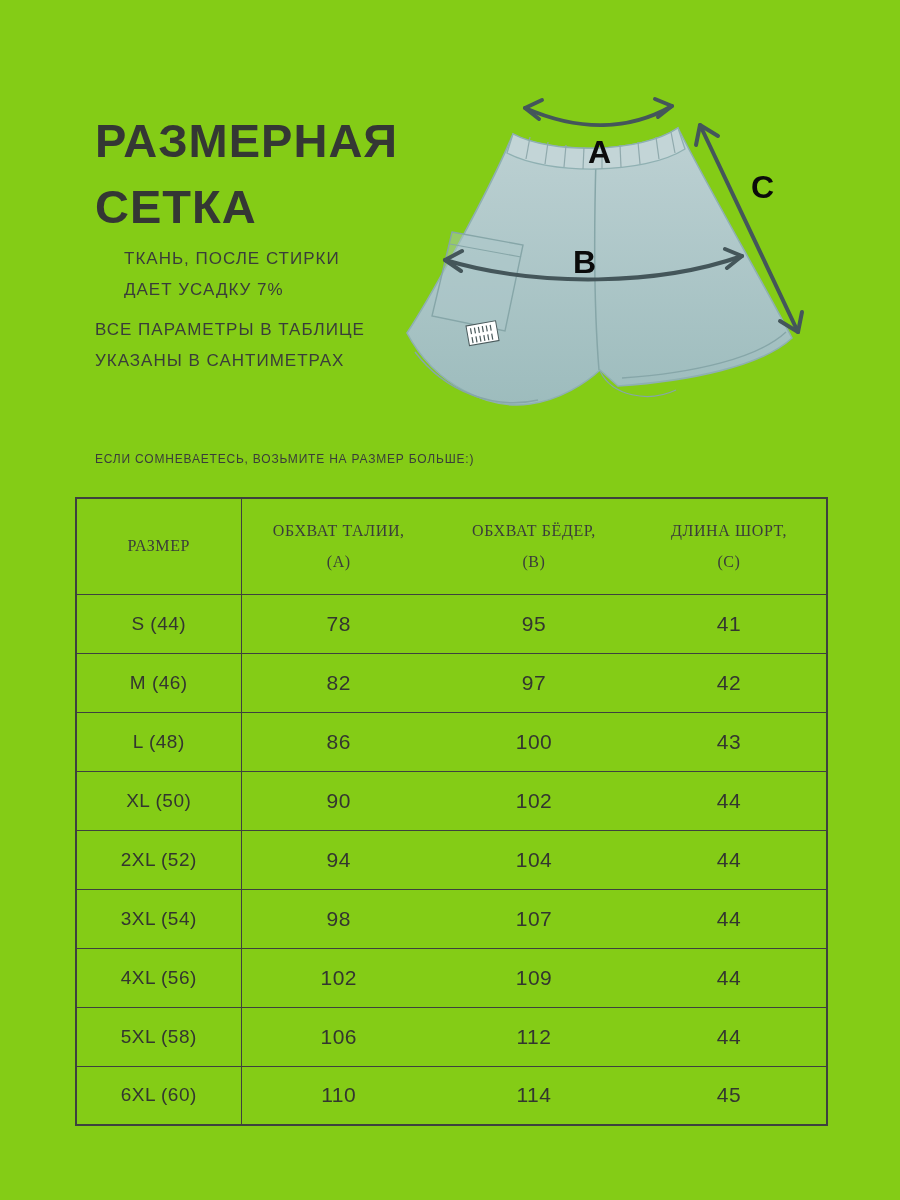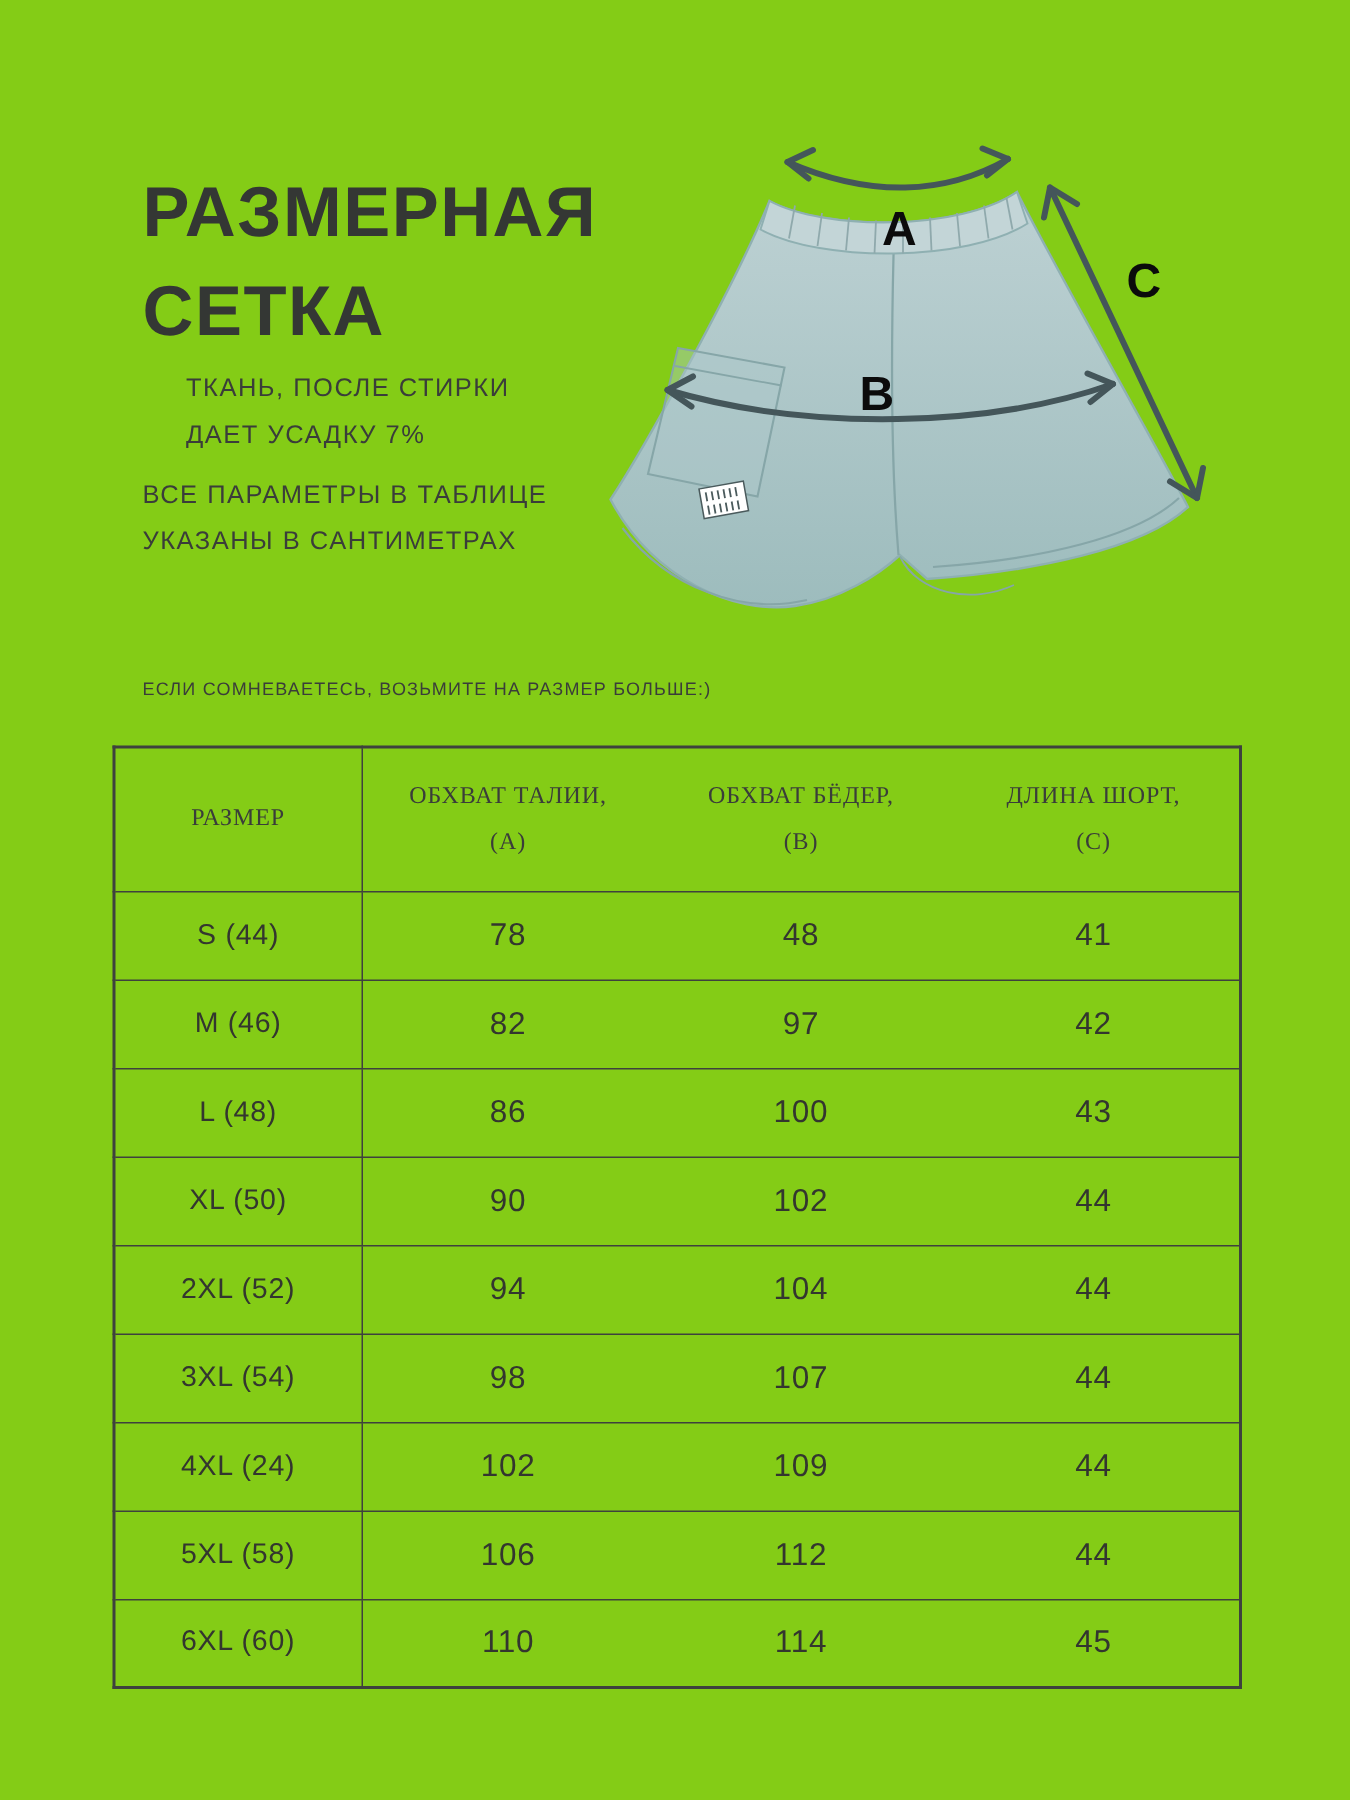--- a/index.html
+++ b/index.html
@@ -167,21 +167,21 @@
         <th>
           <div>ДЛИНА ШОРТ,</div>
           <div class="hdr-line2">(С)</div>
         </th>
       </tr>
     </thead>
     <tbody>
       <tr>
         <td class="col-size">S (44)</td>
         <td>78</td>
-        <td>48</td>
+        <td>95</td>
         <td>41</td>
       </tr>
       <tr>
         <td class="col-size">M (46)</td>
         <td>82</td>
         <td>97</td>
         <td>42</td>
       </tr>
       <tr>
         <td class="col-size">L (48)</td>
@@ -201,21 +201,21 @@
         <td>104</td>
         <td>44</td>
       </tr>
       <tr>
         <td class="col-size">3XL (54)</td>
         <td>98</td>
         <td>107</td>
         <td>44</td>
       </tr>
       <tr>
-        <td class="col-size">4XL (24)</td>
+        <td class="col-size">4XL (56)</td>
         <td>102</td>
         <td>109</td>
         <td>44</td>
       </tr>
       <tr>
         <td class="col-size">5XL (58)</td>
         <td>106</td>
         <td>112</td>
         <td>44</td>
       </tr>

